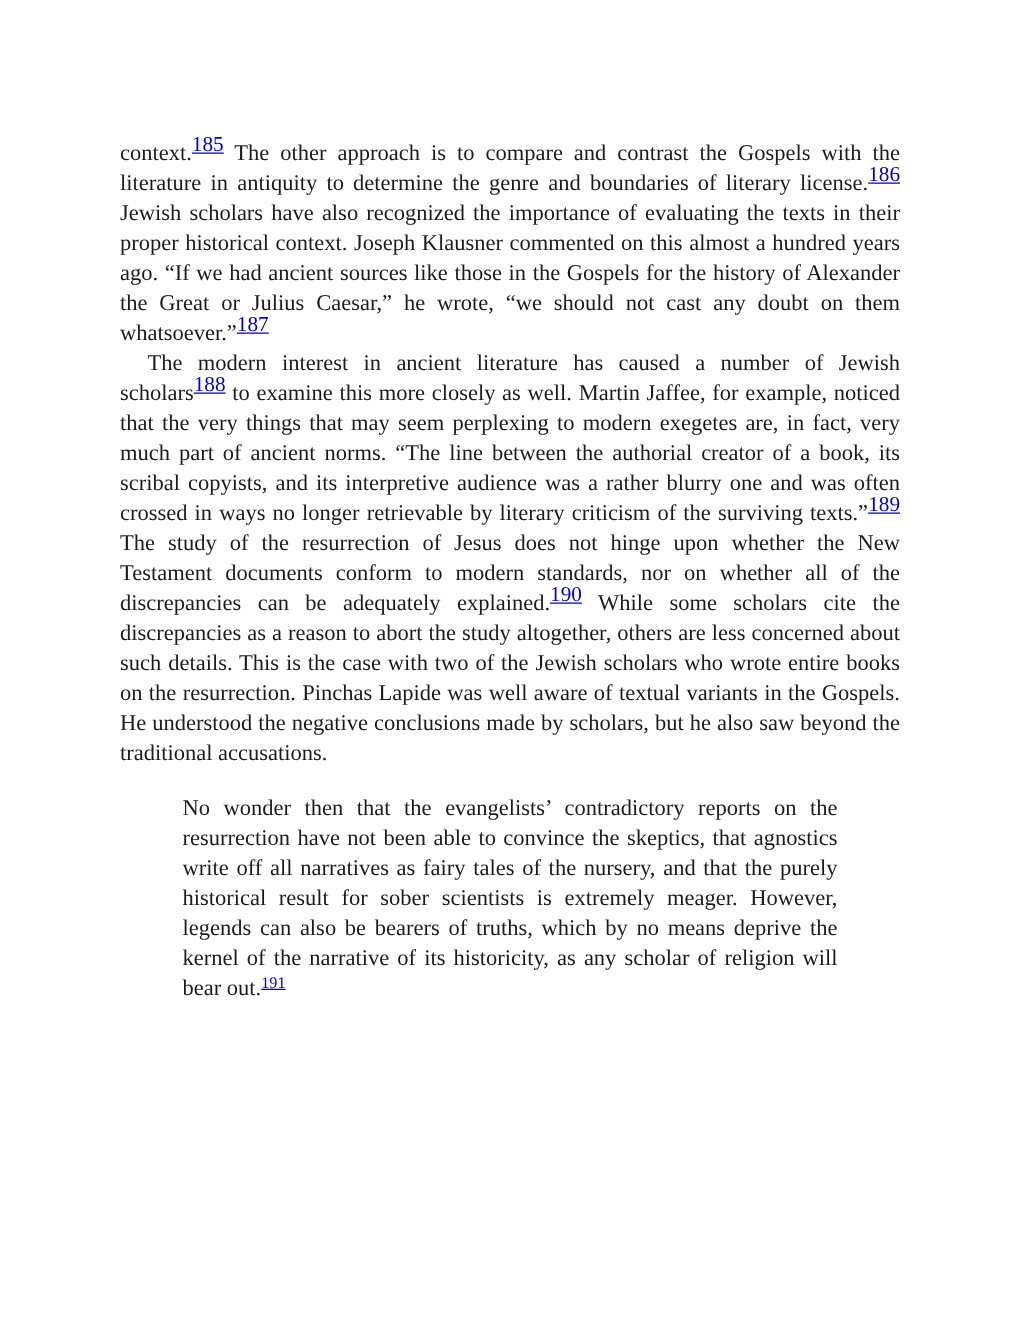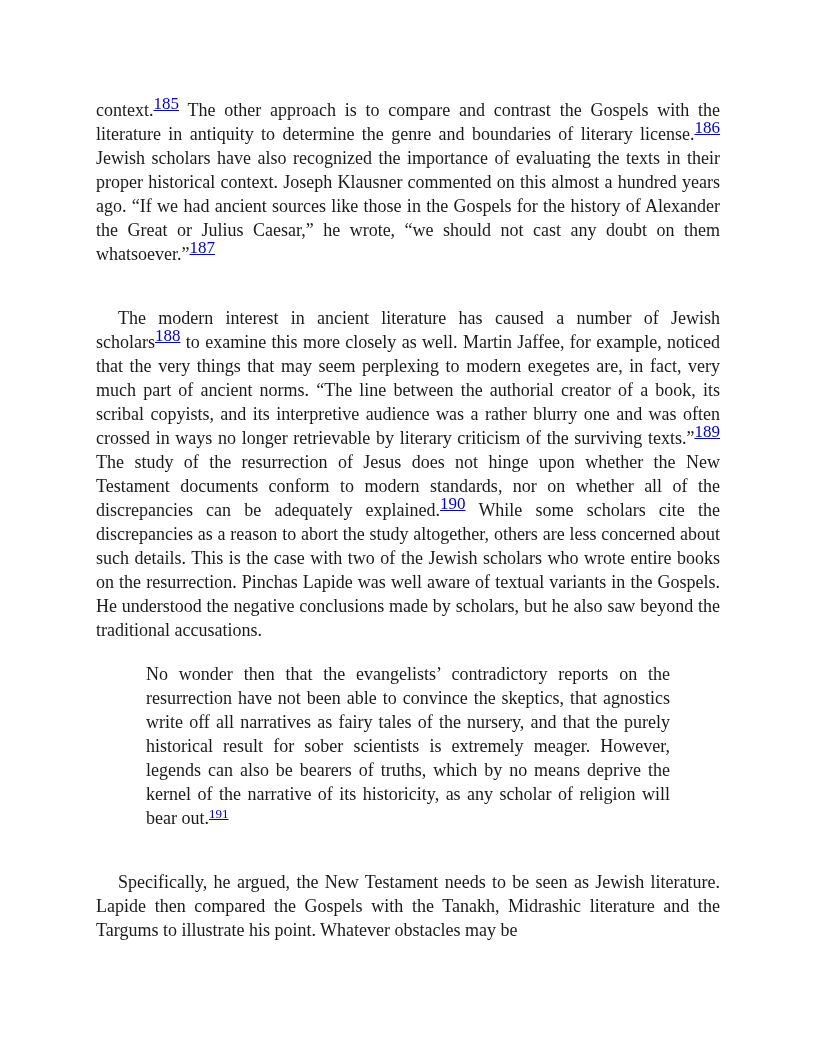--- a/index.html
+++ b/index.html
@@ -1,28 +1,28 @@
 <!DOCTYPE html>
 <html><head>
 <meta charset="utf-8">
 <style>
   html, body { margin: 0; padding: 0; background: #ffffff; }
   body { width: 816px; height: 1056px; position: relative; overflow: hidden; }
   .page {
     position: absolute;
     left: 96px;
-    top: 98px;
+    top: 110px;
     width: 624px;
     font-family: "Liberation Serif", serif;
     font-size: 18px;
     line-height: 24px;
     color: #1a1a1a;
   }
   p { margin: 0; text-align: justify; }
-  p.indent { text-indent: 22px; margin-top: 40px; }
+  p.indent { text-indent: 22px; }
   .fn {
     color: #0000cc;
     text-decoration: underline;
     font-size: 17px;
     vertical-align: 7px;
     line-height: 0;
     cursor: pointer;
   }
   .bq {
     margin: 20px 50px 32px 50px;
@@ -36,15 +36,14 @@
 <body>
 
 <div class="page">
 
   <p><span>context.</span><a class="fn">185</a><span> The other approach is to compare and contrast the Gospels with the literature in antiquity to determine the genre and boundaries of literary license.</span><a class="fn">186</a><span> Jewish scholars have also recognized the importance of evaluating the texts in their proper historical context. Joseph Klausner commented on this almost a hundred years ago. “If we had ancient sources like those in the Gospels for the history of Alexander the Great or Julius Caesar,” he wrote, “we should not cast any doubt on them whatsoever.”</span><a class="fn">187</a></p>
 
   <p class="indent"><span>The modern interest in ancient literature has caused a number of Jewish scholars</span><a class="fn">188</a><span> to examine this more closely as well. Martin Jaffee, for example, noticed that the very things that may seem perplexing to modern exegetes are, in fact, very much part of ancient norms. “The line between the authorial creator of a book, its scribal copyists, and its interpretive audience was a rather blurry one and was often crossed in ways no longer retrievable by literary criticism of the surviving texts.”</span><a class="fn">189</a><span> The study of the resurrection of Jesus does not hinge upon whether the New Testament documents conform to modern standards, nor on whether all of the discrepancies can be adequately explained.</span><a class="fn">190</a><span> While some scholars cite the discrepancies as a reason to abort the study altogether, others are less concerned about such details. This is the case with two of the Jewish scholars who wrote entire books on the resurrection. Pinchas Lapide was well aware of textual variants in the Gospels. He understood the negative conclusions made by scholars, but he also saw beyond the traditional accusations.</span></p>
 
   <div class="bq"><span>No wonder then that the evangelists’ contradictory reports on the resurrection have not been able to convince the skeptics, that agnostics write off all narratives as fairy tales of the nursery, and that the purely historical result for sober scientists is extremely meager. However, legends can also be bearers of truths, which by no means deprive the kernel of the narrative of its historicity, as any scholar of religion will bear out.</span><a class="fn">191</a></div>
 
-  <p class="indent"><span>Specifically, he argued, the New Testament needs to be seen as Jewish literature. Lapide then compared the Gospels with the Tanakh, Midrashic literature and the Targums to illustrate his point. Whatever obstacles may be</span></p>
 
 </div>
 
 </body></html>

